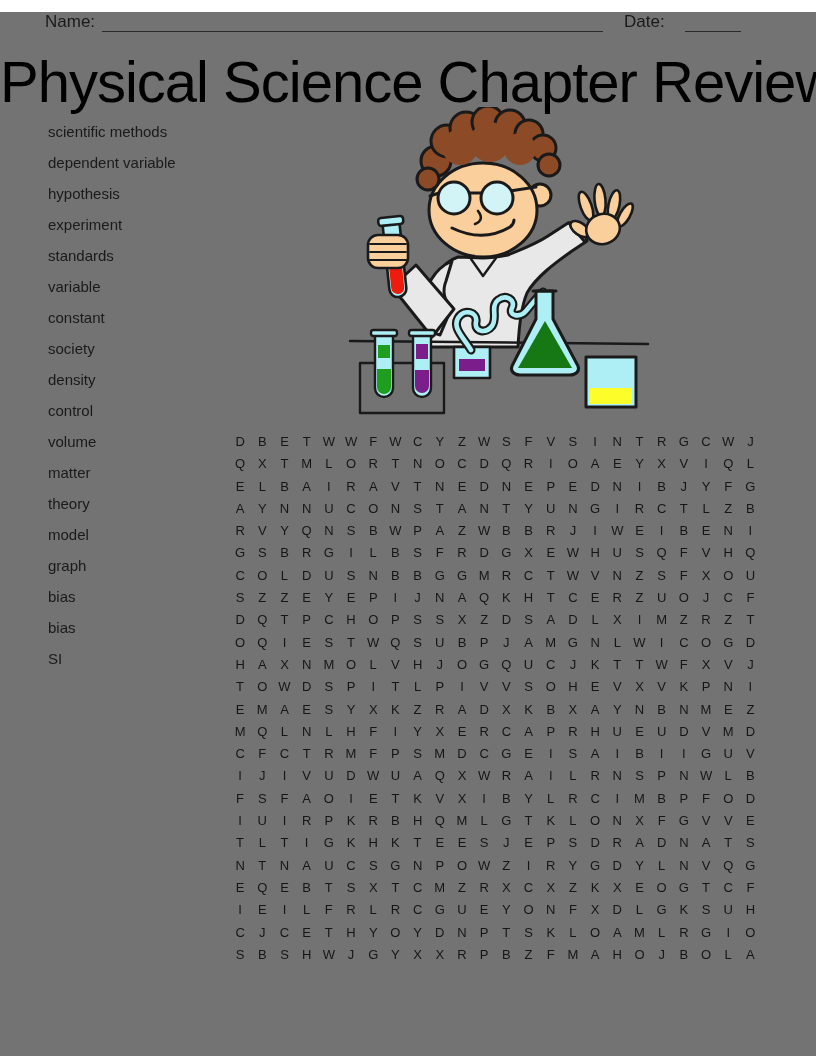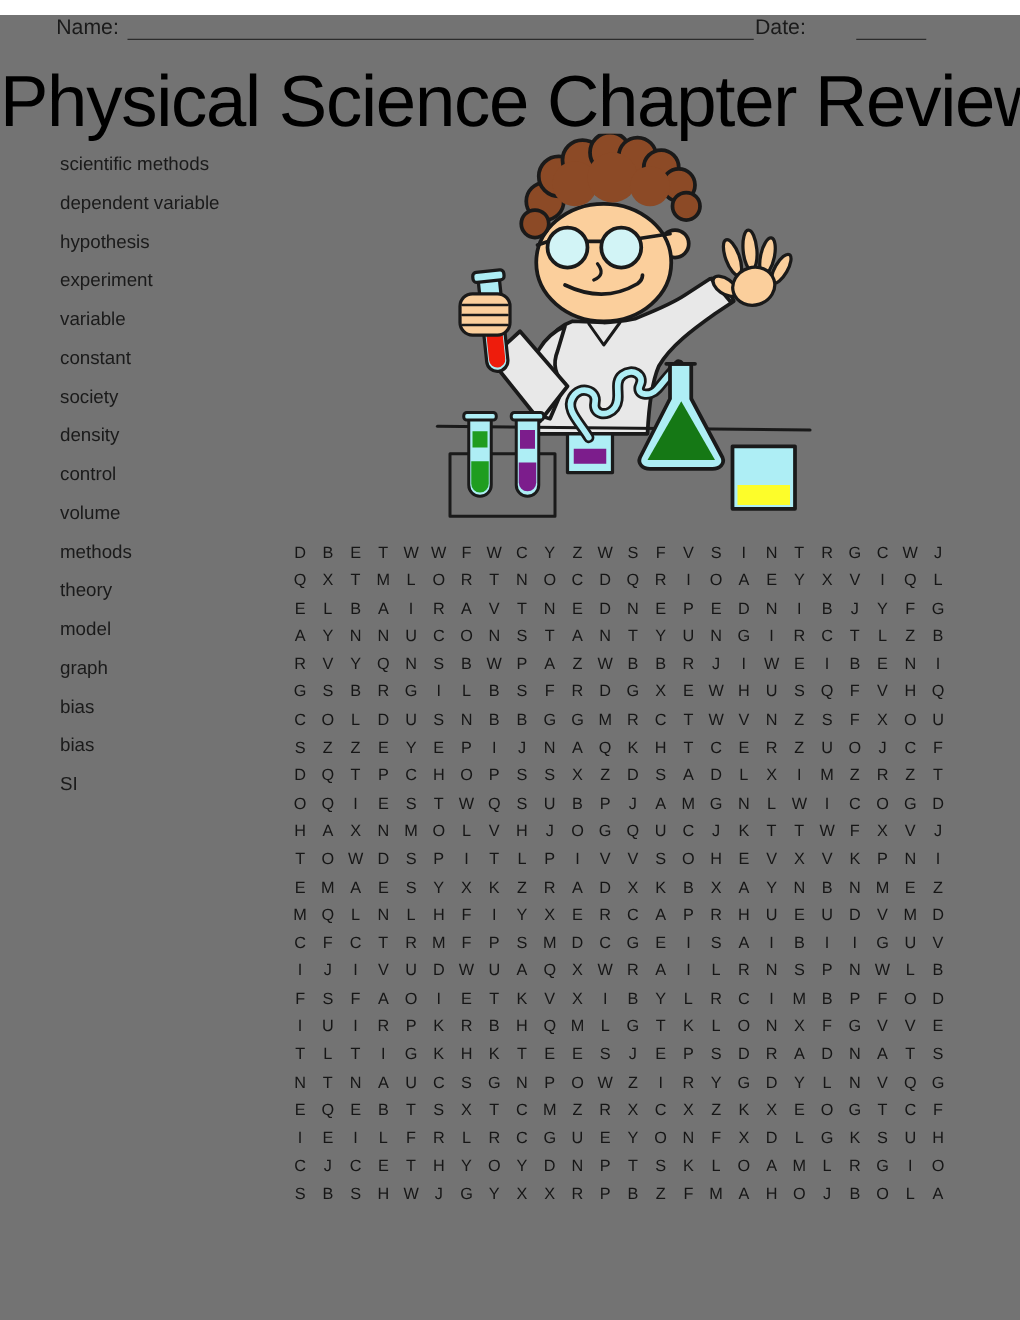--- a/index.html
+++ b/index.html
@@ -9,21 +9,21 @@
     position: relative;
     width: 816px; height: 1056px;
     margin: 12px auto;
     background: #737373;
     overflow: hidden;
     color: #111;
   }
   
   .hdr-label { position: absolute; font-size: 17px; color: #1a1a1a; }
   .name-label { left: 45px; top: 0px; }
-  .date-label { left: 604px; top: 0px; }
+  .date-label { left: 624px; top: 0px; }
   .write-line { position: absolute; top: 2px; height: 18px; border-bottom: 1.7px solid #2b2b2b; }
   .name-line { left: 102px; width: 501px; }
   .date-line { left: 685px; width: 56px; }
   
   .title {
     position: absolute; left: 0; top: 36px; width: 100%;
     text-align: center; font-size: 58px; font-weight: 400;
     letter-spacing: -1px; color: #000;
     white-space: nowrap;
   }
@@ -57,27 +57,28 @@
   <span class="hdr-label date-label">Date:</span>
   <span class="write-line date-line"></span>
 
   <div class="title">Physical Science Chapter Review</div>
 
   <div class="word-list" id="word-list">
       <span class="w">scientific methods</span>
       <span class="w">dependent variable</span>
       <span class="w">hypothesis</span>
       <span class="w">experiment</span>
+      <span class="w">standards</span>
       <span class="w">variable</span>
       <span class="w">constant</span>
       <span class="w">society</span>
       <span class="w">density</span>
       <span class="w">control</span>
       <span class="w">volume</span>
-      <span class="w">methods</span>
+      <span class="w">matter</span>
       <span class="w">theory</span>
       <span class="w">model</span>
       <span class="w">graph</span>
       <span class="w">bias</span>
       <span class="w">bias</span>
       <span class="w">SI</span>
     </div>
 
   <svg class="illo" viewBox="0 0 320 320" style="--outline: #1a1a1a; --hair: #8c4a26; --skin: #fbcf9c; --coat: #e8e8e8; --glass: #aeeef5; --lens: #d2f4f6; --red-liquid: #ee1c0c; --green-liquid: #1f9d1f; --flask-green: #157815; --purple-liquid: #7c1d8c; --yellow-liquid: #fdfd2a;">
     <g stroke-linecap="round" stroke-linejoin="round">

